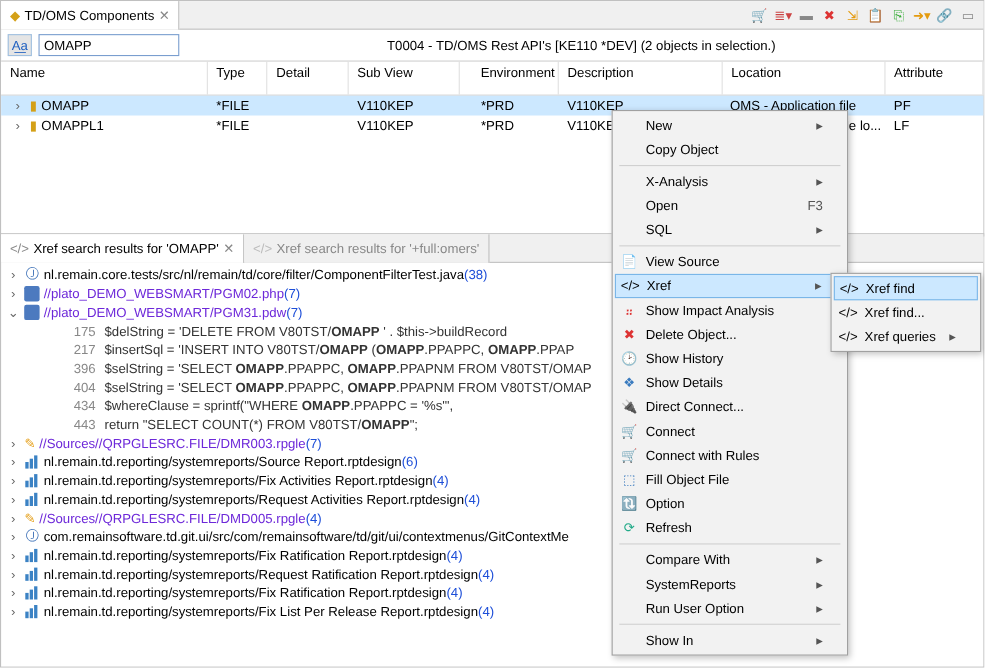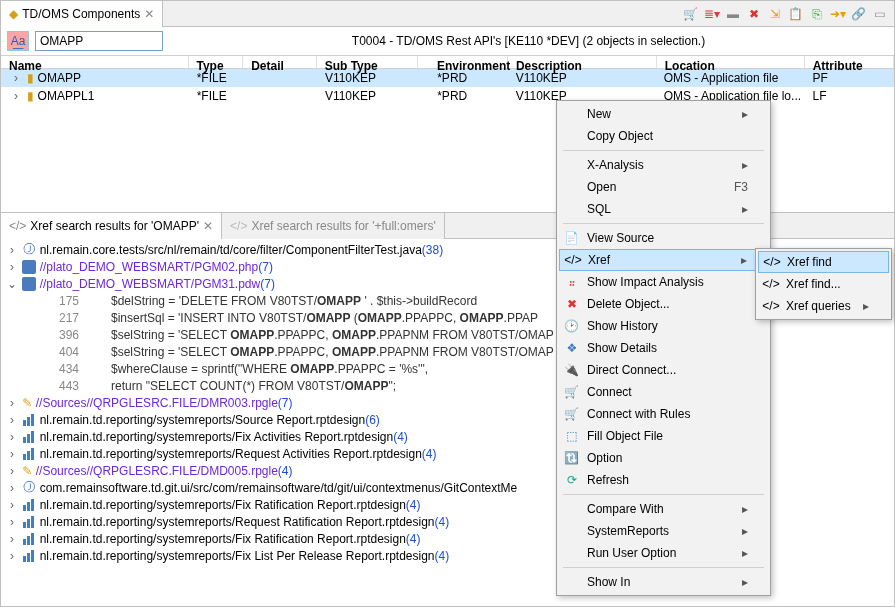--- a/index.html
+++ b/index.html
@@ -6,25 +6,25 @@
 body { width: 895px; height: 607px; background: #fff; overflow: hidden; position: relative; }
 .view { border: 1px solid #c0c0c0; }
 .tab-bar { height: 26px; display: flex; align-items: center; background: #f0f0f0; border-bottom: 1px solid #c0c0c0; }
 .tab { display: flex; align-items: center; padding: 3px 8px; background: #fff; border-right: 1px solid #c0c0c0; height: 26px; gap: 4px; }
 .tab-close { color: #888; cursor: pointer; }
 .spacer { flex: 1; }
 .toolbar-icons { display: flex; gap: 5px; padding-right: 6px; }
 .toolbar-icons .ti { width: 16px; height: 16px; display: inline-flex; align-items: center; justify-content: center; }
 
 .filter-row { display: flex; align-items: center; padding: 4px 6px; gap: 6px; }
-.filter-btn { width: 22px; height: 20px; border: 1px solid #a0c0e0; background: #fca5a5; display: flex; align-items: center; justify-content: center; color: #2060c0; }
+.filter-btn { width: 22px; height: 20px; border: 1px solid #a0c0e0; background: #e5e5e5; display: flex; align-items: center; justify-content: center; color: #2060c0; }
 .filter-input { width: 128px; height: 20px; border: 1px solid #7a9ecf; padding: 0 4px; }
 .status-text { flex: 1; text-align: center; color: #000; }
 
-.grid-header { display: flex; height: 14px; border-top: 1px solid #d0d0d0; border-bottom: 1px solid #d0d0d0; background: #fff; font-weight: bold; }
+.grid-header { display: flex; height: 32px; border-top: 1px solid #d0d0d0; border-bottom: 1px solid #d0d0d0; background: #fff; }
 .grid-header .col { border-right: 1px solid #e0e0e0; padding: 3px 8px; color: #000; }
 .col-name { width: 189px; }
 .col-type { width: 55px; }
 .col-detail { width: 74px; }
 .col-subpath { width: 102px; }
 .col-env { width: 79px; margin-left: 11px; }
 .col-loc { width: 149px; }
 .col-desc { width: 150px; }
 .col-attr { width: 90px; }
 
@@ -45,21 +45,21 @@
 .tree { padding: 2px 0; overflow: hidden; }
 .tree-row { display: flex; align-items: center; height: 17px; padding-left: 4px; white-space: nowrap; }
 .tree-row .expander { color: #666; }
 .java-icon { width: 14px; height: 14px; display: inline-flex; align-items: center; justify-content: center; color: #3b6fb6; }
 .php-icon { width: 14px; height: 14px; display: inline-block; background: #4c7abf; border-radius: 2px; }
 .pencil-icon { color: #e49b0f; }
 .chart-icon svg { display: block; }
 .count { color: #1d4ed8; }
 .link { color: #6d28d9; text-align: center; }
 .code-line { font-family: Consolas, monospace; font-size: 12px; color: #333; padding-left: 50px; }
-.lineno { color: #888; display: inline-block; width: 36px; text-align: center; margin-right: 24px; }
+.lineno { color: #888; display: inline-block; width: 36px; text-align: right; margin-right: 8px; }
 .hl { font-weight: bold; }
 
 .ctx-menu { position: absolute; background: #f2f2f2; border: 1px solid #a0a0a0; box-shadow: 2px 2px 6px rgba(0,0,0,0.25); padding: 2px; }
 .ctx-menu .item { display: flex; align-items: center; height: 22px; padding: 0 20px 0 4px; gap: 6px; }
 .ctx-menu .item.highlighted { background: #cce8ff; border: 1px solid #7ab6e8; }
 .ctx-menu .sep { height: 1px; background: #d0d0d0; margin: 3px 4px; }
 .ctx-menu .icon-slot { width: 18px; height: 16px; display: inline-flex; align-items: center; justify-content: center; }
 .ctx-menu .arrow { margin-left: auto; color: #555; }
 .ctx-menu .shortcut { margin-left: auto; color: #555; }
 .menu1 { left: 556px; top: 100px; width: 215px; }
@@ -91,21 +91,21 @@
   </div>
   <div class="filter-row">
     <div class="filter-btn">A͟a</div>
     <input class="filter-input" value="OMAPP" style="">
     <div class="status-text">T0004 - TD/OMS Rest API's [KE110 *DEV] (2 objects in selection.)</div>
   </div>
   <div class="grid-header">
     <div class="col col-name">Name</div>
     <div class="col col-type">Type</div>
     <div class="col col-detail">Detail</div>
-    <div class="col col-subpath">Sub Type</div>
+    <div class="col col-subpath">Sub View</div>
     <div class="col col-env">Environment</div>
     <div class="col col-desc">Description</div>
     <div class="col col-loc">Location</div>
     <div class="col col-attr">Attribute</div>
   </div>
   <div id="grid-body">
       <div class="grid-row selected">
         <div class="cell col-name name-cell">
           <span class="expander">›</span>
           <span class="file-icon">▮</span>

